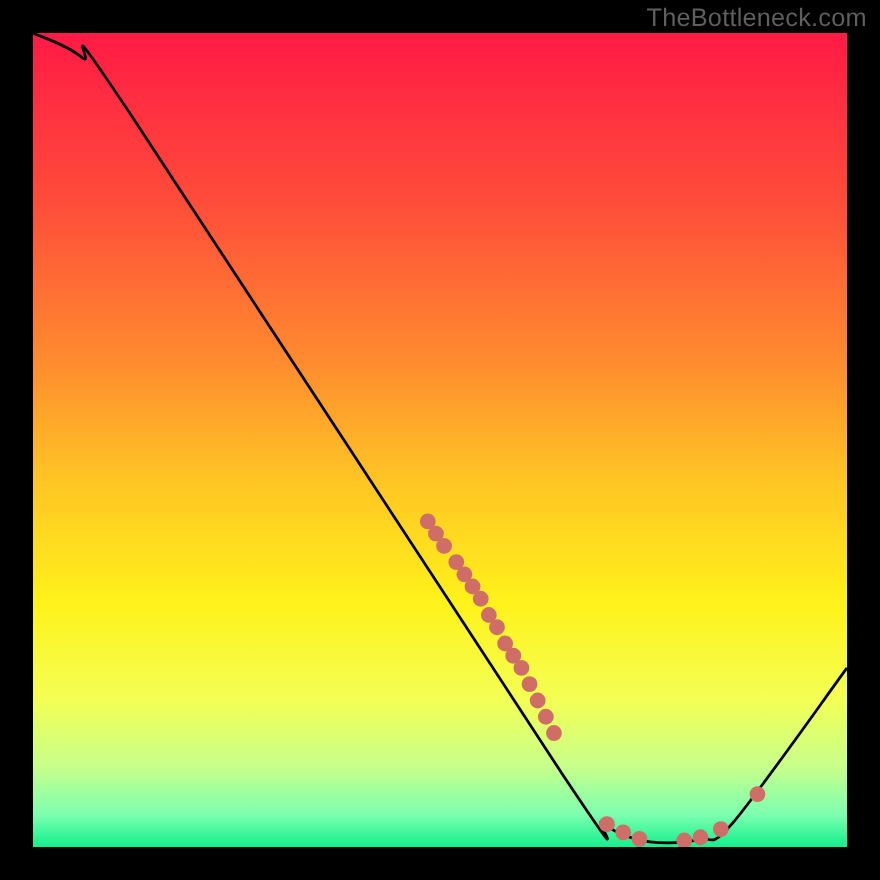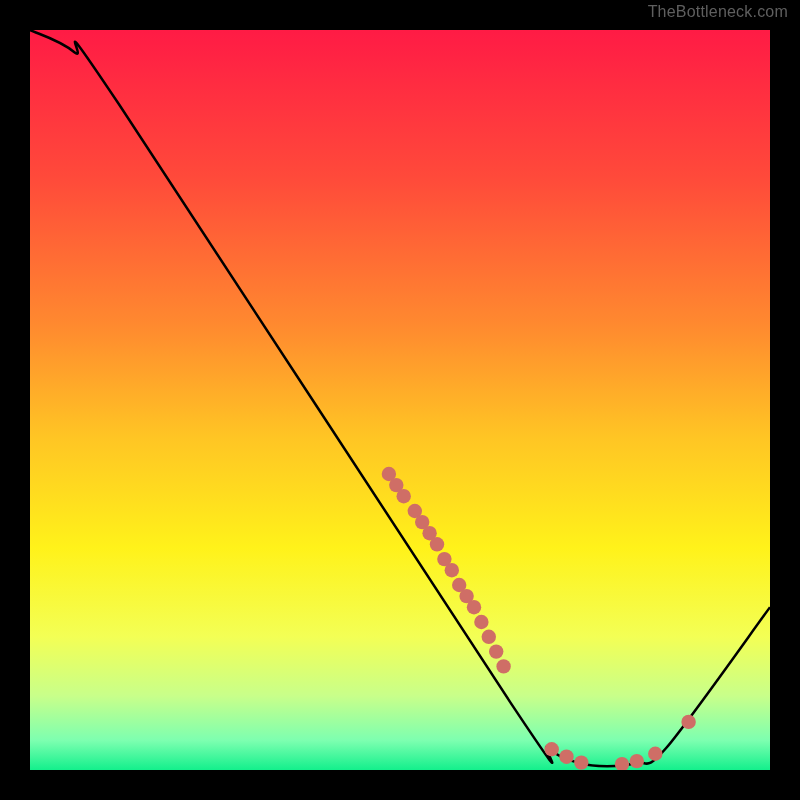--- a/index.html
+++ b/index.html
@@ -15,21 +15,21 @@
     position: relative;
     width: 800px;
     height: 800px;
     background: #000;
   }
   .watermark {
     position: absolute;
     top: 3px;
     right: 12px;
     color: #5f5f5f;
-    font-size: 16px;
+    font-size: 23px;
     font-weight: 500;
     letter-spacing: 0.2px;
     z-index: 10;
     user-select: none;
   }
   .plot-area {
     position: absolute;
     left: 30px;
     top: 30px;
     width: 740px;

